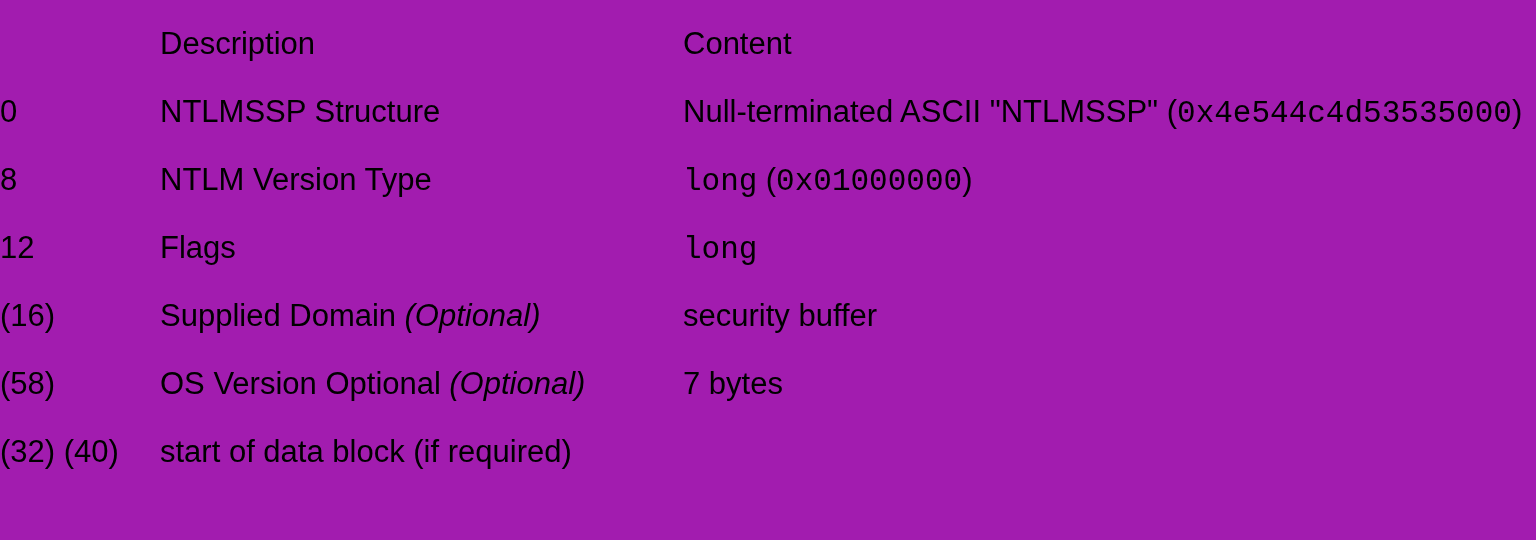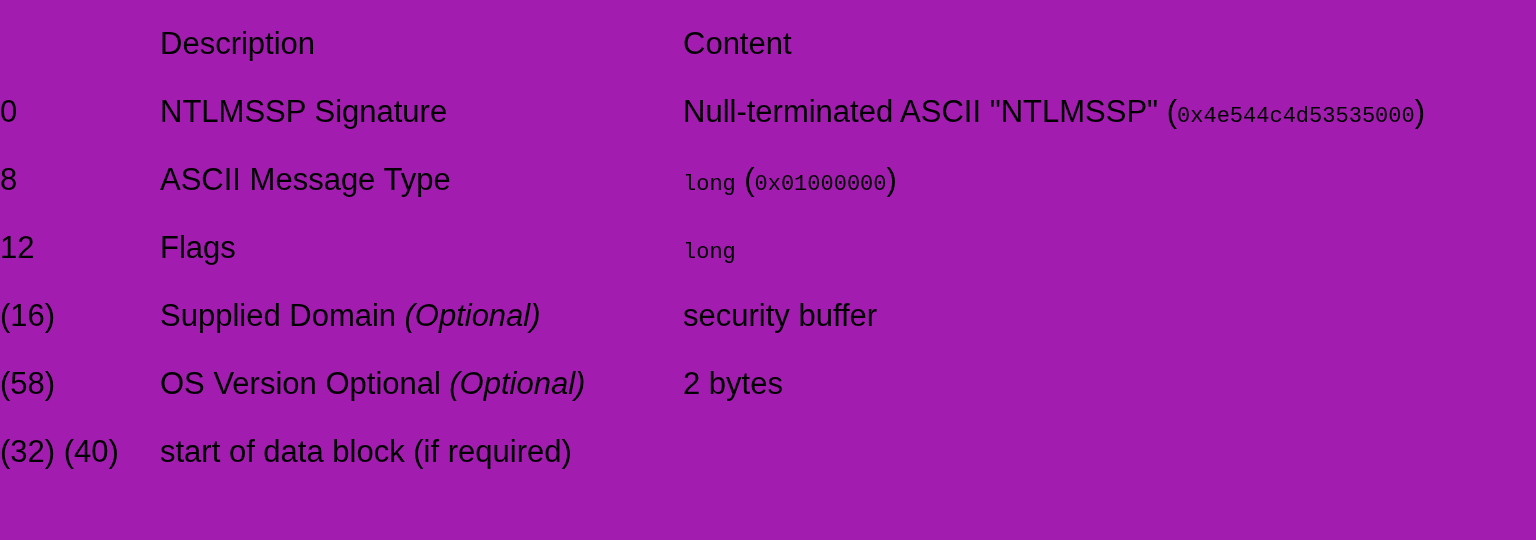--- a/index.html
+++ b/index.html
@@ -29,21 +29,21 @@
     text-align: left;
     font-weight: normal;
     white-space: nowrap;
     overflow: visible;
   }
   .c-off  { width: 160px; text-align: right; }
   .c-desc { width: 523px; padding-left: 25px; }
   .c-cont { width: 853px; }
   .hdr   { font-weight: bold; }
   .em    { }
-  .mono  { font-family: "Liberation Mono", monospace; font-size: 22px; }
+  .mono  { font-family: "Liberation Mono", monospace; font-size: 31px; }
   .note  { font-style: italic; margin-left: 0.27em; margin-top: 24px; }
   .gap   { margin-left: 0.27em; }
 </style>
 </head>
 <body>
 
 <div class="screen">
   <table class="struct">
     <colgroup>
       <col class="c-off">
@@ -52,47 +52,47 @@
     </colgroup>
     <tbody>
         <tr>
       <th class="c-off"></th>
       <th class="c-desc hdr">Description</th>
       <th class="c-cont hdr">Content</th>
     </tr>
 
     <tr>
       <td class="c-off">0</td>
-      <td class="c-desc">NTLMSSP Signature</td>
+      <td class="c-desc">NTLMSSP Structure</td>
       <td class="c-cont"><span>Null-terminated ASCII "NTLMSSP" (</span><span class="mono">0x4e544c4d53535000</span><span>)</span></td>
     </tr>
 
     <tr>
       <td class="c-off">8</td>
-      <td class="c-desc">ASCII Message Type</td>
+      <td class="c-desc">NTLM Version Type</td>
       <td class="c-cont"><span class="mono">long</span><span class="gap">(</span><span class="mono">0x01000000</span><span>)</span></td>
     </tr>
 
     <tr>
       <td class="c-off">12</td>
       <td class="c-desc">Flags</td>
       <td class="c-cont"><span class="mono">long</span></td>
     </tr>
 
     <tr>
       <td class="c-off em">(16)</td>
       <td class="c-desc"><span>Supplied Domain</span><span class="note">(Optional)</span></td>
       <td class="c-cont">security buffer</td>
     </tr>
 
 
     <tr>
       <td class="c-off em">(58)</td>
       <td class="c-desc"><span>OS Version Optional</span><span class="note">(Optional)</span></td>
-      <td class="c-cont">2 bytes</td>
+      <td class="c-cont">7 bytes</td>
     </tr>
 
     <tr>
       <td class="c-off em">(32) (40)</td>
       <td class="c-desc em">start of data block (if required)</td>
       <td class="c-cont"></td>
     </tr>
   </tbody>
     </table>
 </div>

